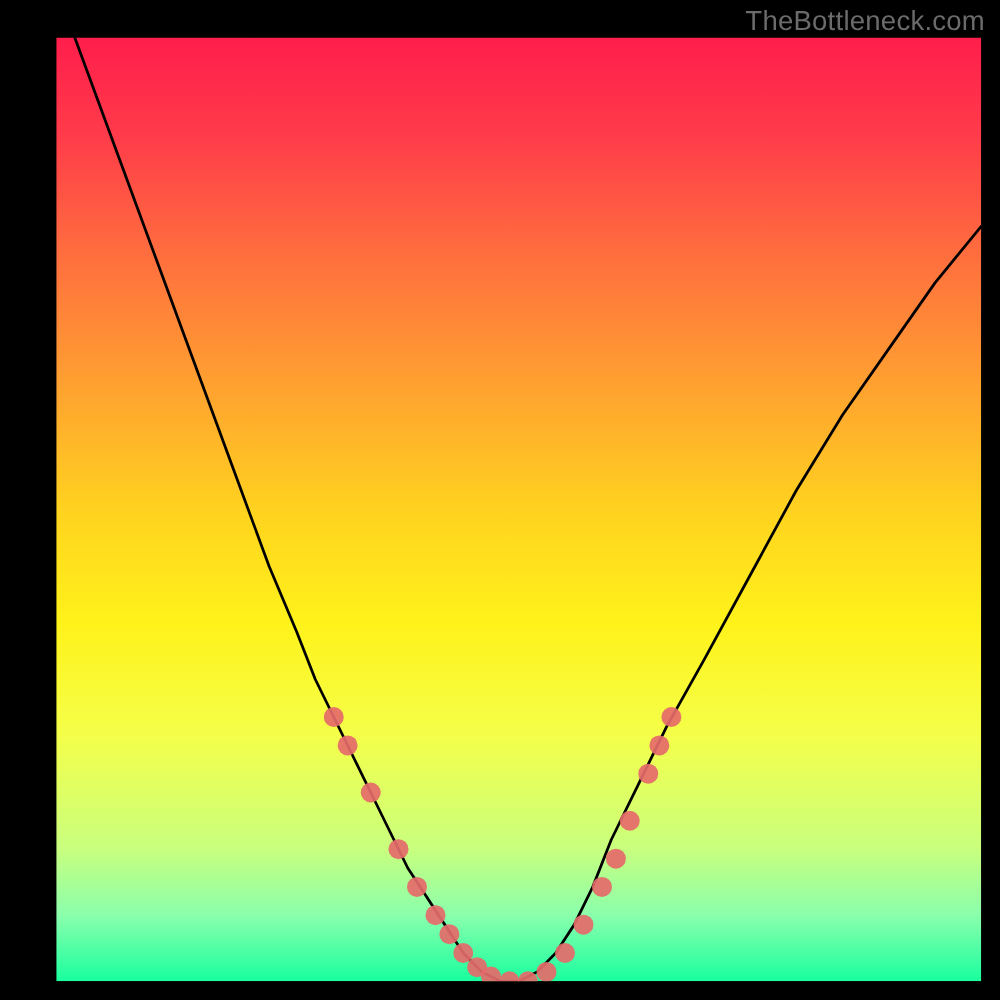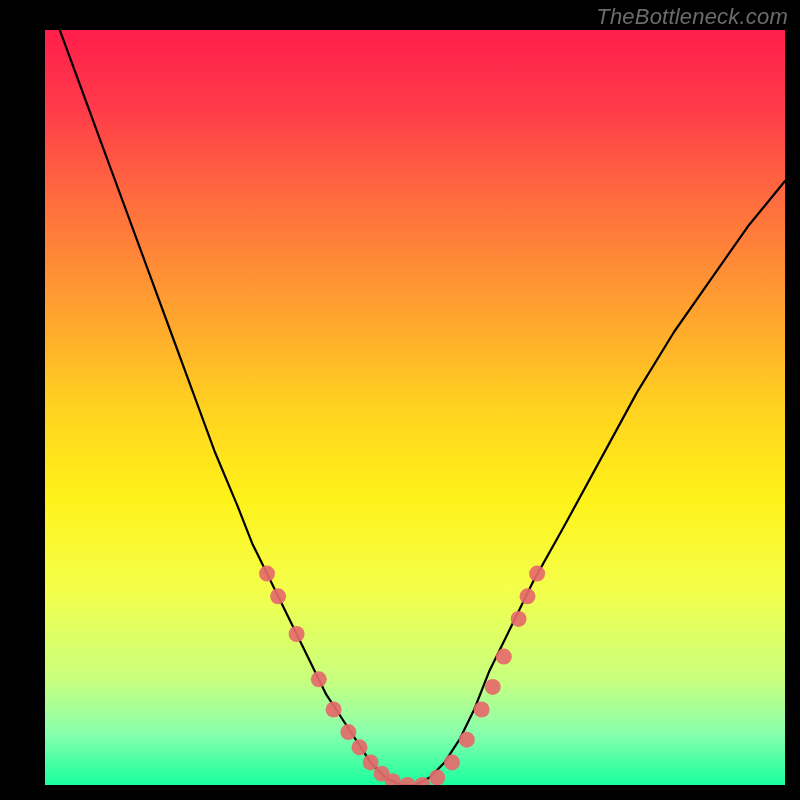--- a/index.html
+++ b/index.html
@@ -11,21 +11,20 @@
     background: #000;
     font-family: Arial, Helvetica, sans-serif;
   }
   .frame {
     position: absolute;
     left: 0;
     top: 0;
     width: 800px;
     height: 660px;
     background: #000;
-    font-style: italic;
   }
   .plot-area {
     position: absolute;
     box-sizing: border-box;
   }
   .watermark {
     position: absolute;
     top: 4px;
     right: 12px;
     color: #6b6b6b;

